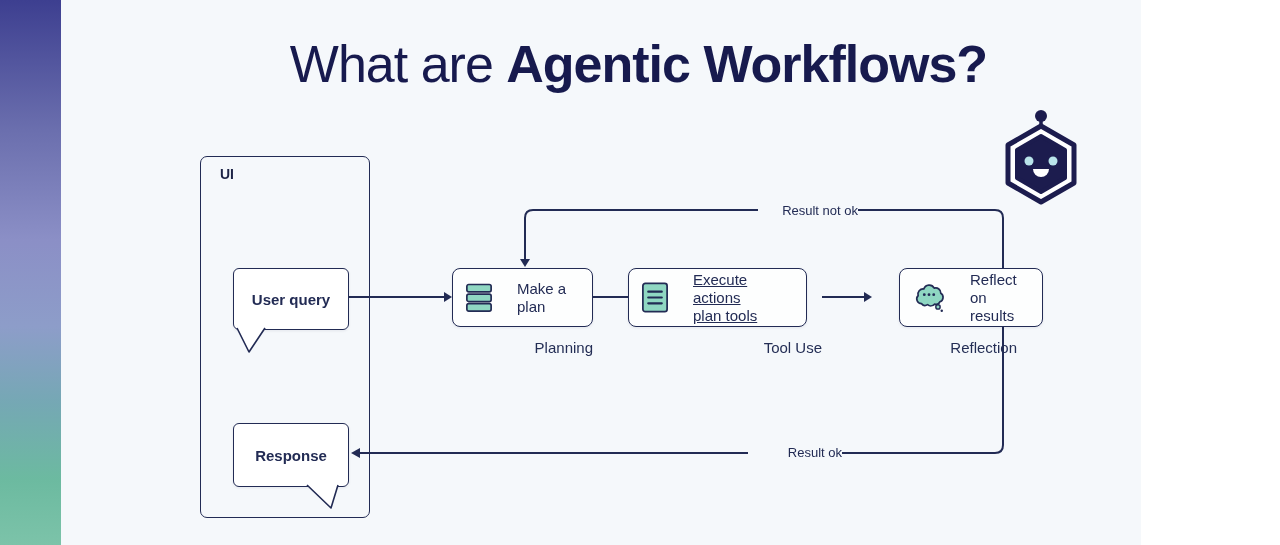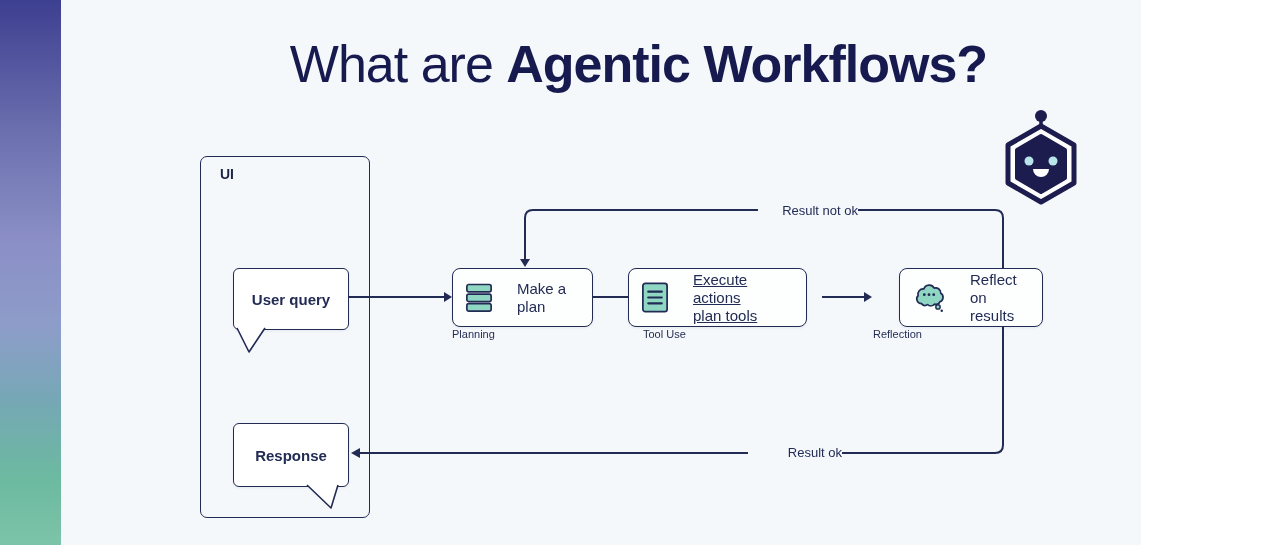--- a/index.html
+++ b/index.html
@@ -42,22 +42,22 @@
     position:absolute;top:268px;height:59px;box-sizing:border-box;z-index:2;
     background:#fdfefe;border:1.5px solid #222b54;border-radius:8px;
     display:flex;align-items:center;gap:24px;padding:0 12px;
     font-size:15px;color:#222b54;box-shadow:0 1px 3px rgba(25,30,70,.08);
   }
   .step-plan{left:452px;width:141px;}
   .step-execute{left:628px;width:179px;text-decoration:underline;}
   .step-reflect{left:873px;width:144px;margin-left:26px;}
   .step-text{line-height:18px;}
   .sub-label{
-    position:absolute;top:328px;z-index:2;text-align:left;
-    font-size:11px;color:#242e55;
+    position:absolute;top:339px;z-index:2;text-align:right;
+    font-size:15px;color:#242e55;
   }
   .sub-plan{left:452px;width:141px;}
   .sub-execute{left:643px;width:179px;}
   .sub-reflect{left:873px;width:144px;}
   .edge-label{
     position:absolute;z-index:2;text-align:right;font-size:13px;color:#222b54;
   }
   .label-loop{left:758px;width:100px;top:203px;}
   .label-ok{left:748px;width:94px;top:445px;}
   .robot{position:absolute;left:1000px;top:105px;z-index:3;}

